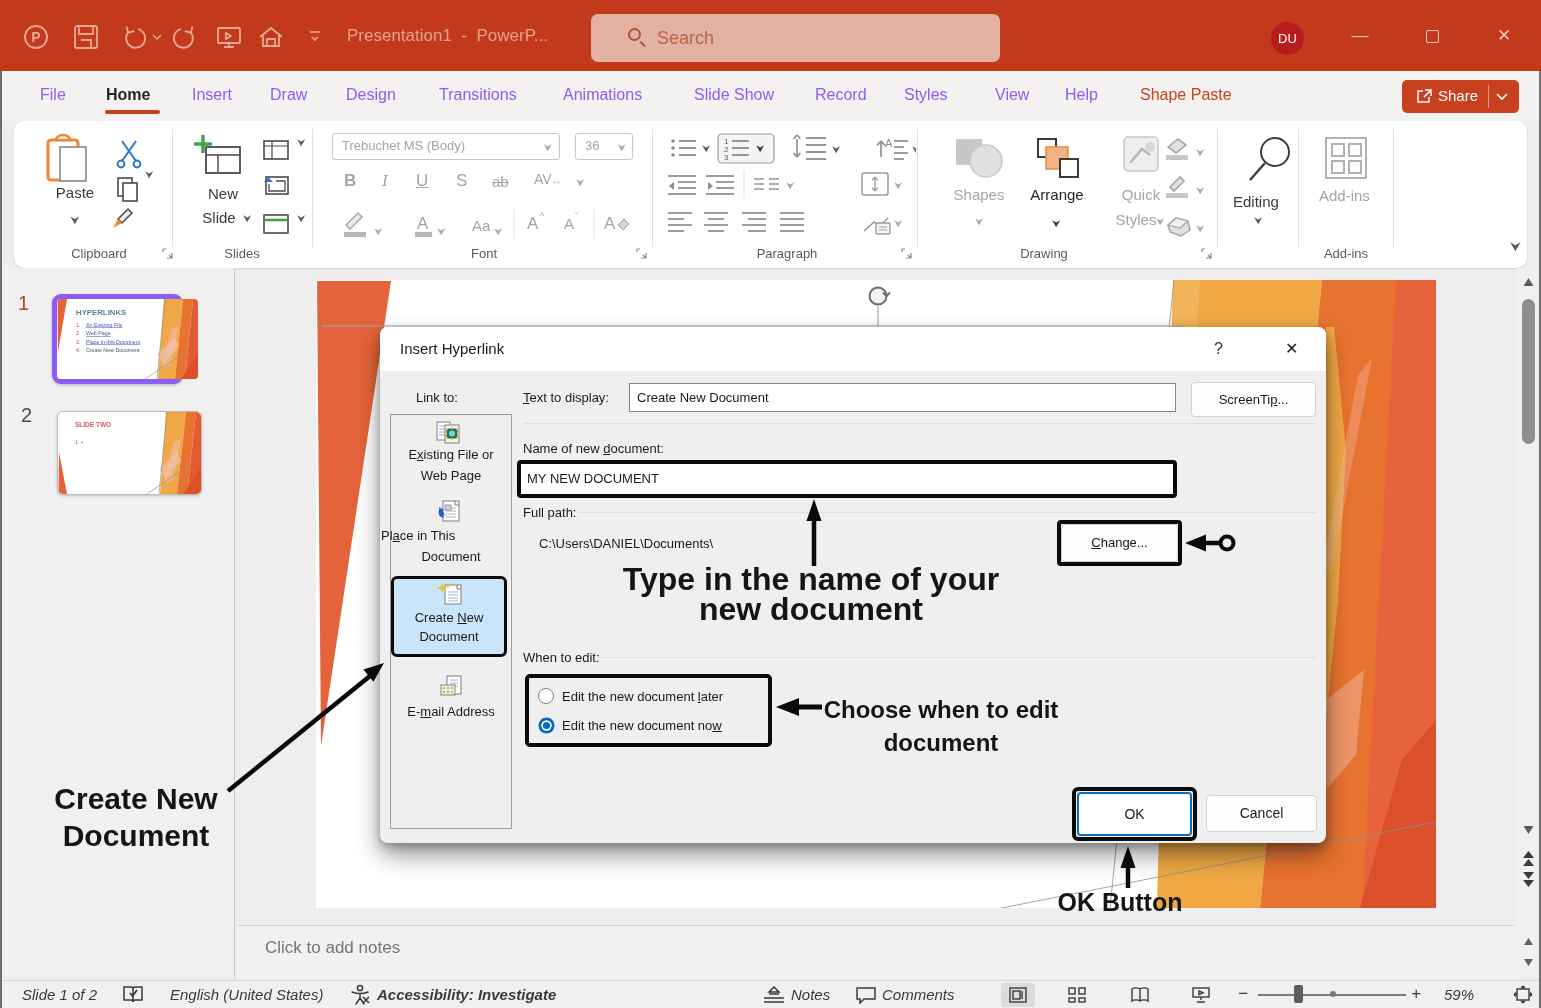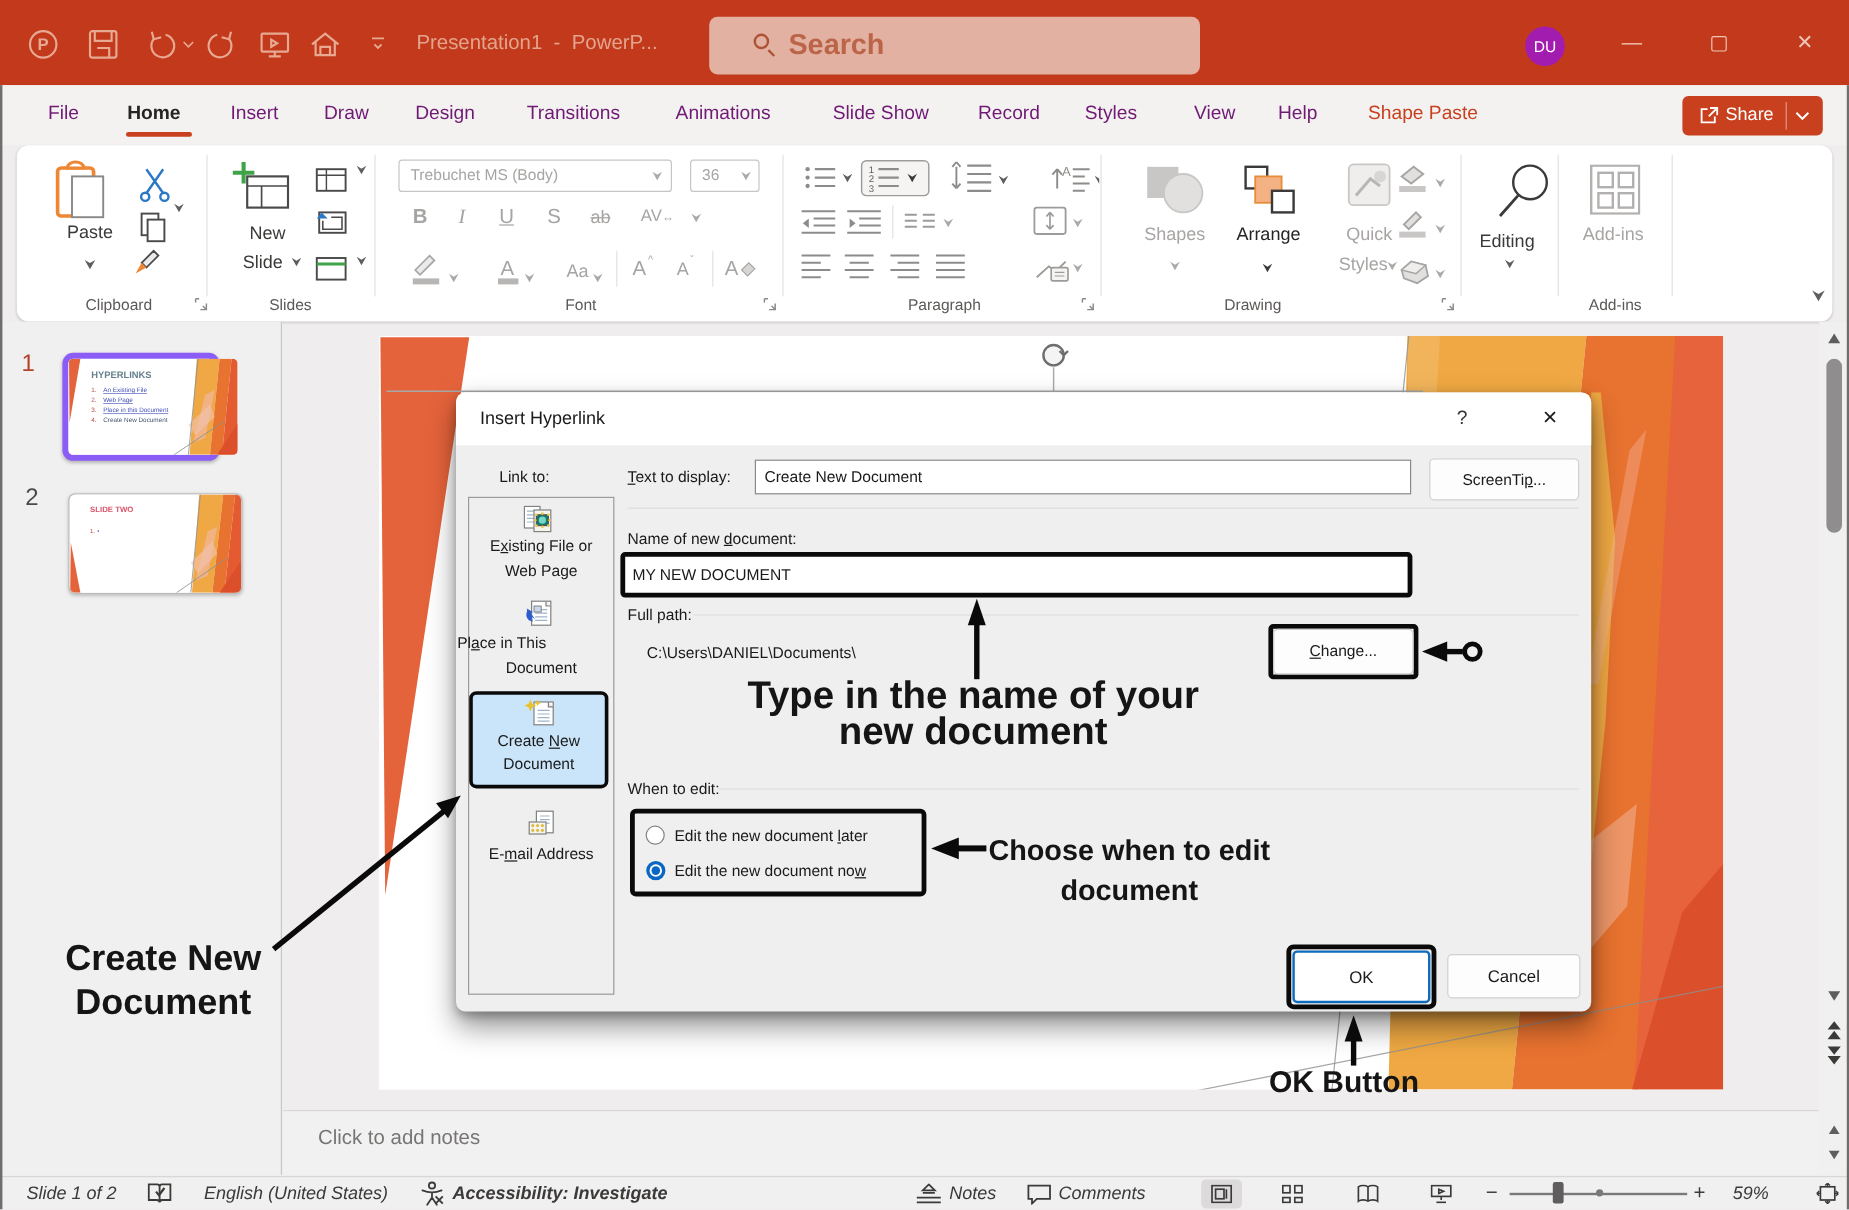--- a/index.html
+++ b/index.html
@@ -5,27 +5,27 @@
   * { margin:0; padding:0; box-sizing:border-box; }
   html,body { width:1541px; height:1008px; overflow:hidden; }
   body { font-family:"Liberation Sans", sans-serif; position:relative; background:#EFEDEE; }
   .abs { position:absolute; }
   
   #titlebar { position:absolute; left:0; top:0; width:1541px; height:71px; background:#C23A1B; }
   #titletext { position:absolute; left:347px; top:0; height:71px; line-height:71px; color:#E2A48D; font-size:17px; }
   #searchbox { position:absolute; left:591px; top:14px; width:409px; height:48px; background:#E2B1A2; border-radius:7px; }
   #searchbox .mag { position:absolute; left:37px; top:14px; width:13px; height:13px; border:2px solid #AE5235; border-radius:50%; }
   #searchbox .mag:after { content:""; position:absolute; left:11px; top:11px; width:7px; height:2px; background:#AE5235; transform:rotate(45deg); transform-origin:0 0; }
-  #searchbox .stx { position:absolute; left:66px; top:0; height:48px; line-height:48px; font-size:24px; color:#BC6448;font-weight:bold; }
+  #searchbox .stx { position:absolute; left:66px; top:0; height:48px; line-height:48px; font-size:18px; color:#BC6448; }
   #username { position:absolute; right:288px; top:0; height:71px; line-height:71px; color:#E5AE9A; font-size:16px; }
-  #avatar { position:absolute; left:1271px; top:22px; width:33px; height:33px; border-radius:50%; background:#a21caf; color:#fff; font-size:13px; text-align:center; line-height:33px; }
+  #avatar { position:absolute; left:1271px; top:22px; width:33px; height:33px; border-radius:50%; background:#b91c1c; color:#fff; font-size:13px; text-align:center; line-height:33px; }
   .winbtn { position:absolute; top:0; height:71px; line-height:71px; width:40px; text-align:center; color:#EFC5B5; font-size:17px; }
   
   #tabrow { position:absolute; left:2px; top:71px; width:1537px; height:50px; background:#F3F2F1; }
-  .tab { position:absolute; top:0; height:50px; line-height:48px; font-size:16px; color:#701a75; }
+  .tab { position:absolute; top:0; height:50px; line-height:48px; font-size:16px; color:#8b5cf6; }
   #homeul { position:absolute; left:103px; top:39px; width:55px; height:4px; background:#C8401E; border-radius:2px; }
   #sharebtn { position:absolute; left:1400px; top:9px; width:117px; height:33px; background:#C8401E; border-radius:5px; color:#fff; font-size:15px; }
   
   #ribbon { position:absolute; left:14px; top:121px; width:1513px; height:147px; background:#fff; border-radius:10px; box-shadow:0 1px 2px rgba(0,0,0,.14); }
   .gdiv { position:absolute; top:8px; height:118px; width:1px; background:#E3E1DF; }
   .glabel { position:absolute; top:122px; height:22px; line-height:22px; font-size:13px; color:#5C5A58; text-align:center; }
   .glauncher { position:absolute; top:126px; width:13px; height:13px; color:#8A8886; font-size:11px; }
   .rtxt { position:absolute; font-size:13px; color:#3B3A39; }
   .gray { color:#A7A5A3; }
   .chev { position:absolute; color:#605E5C; font-size:10px; }

